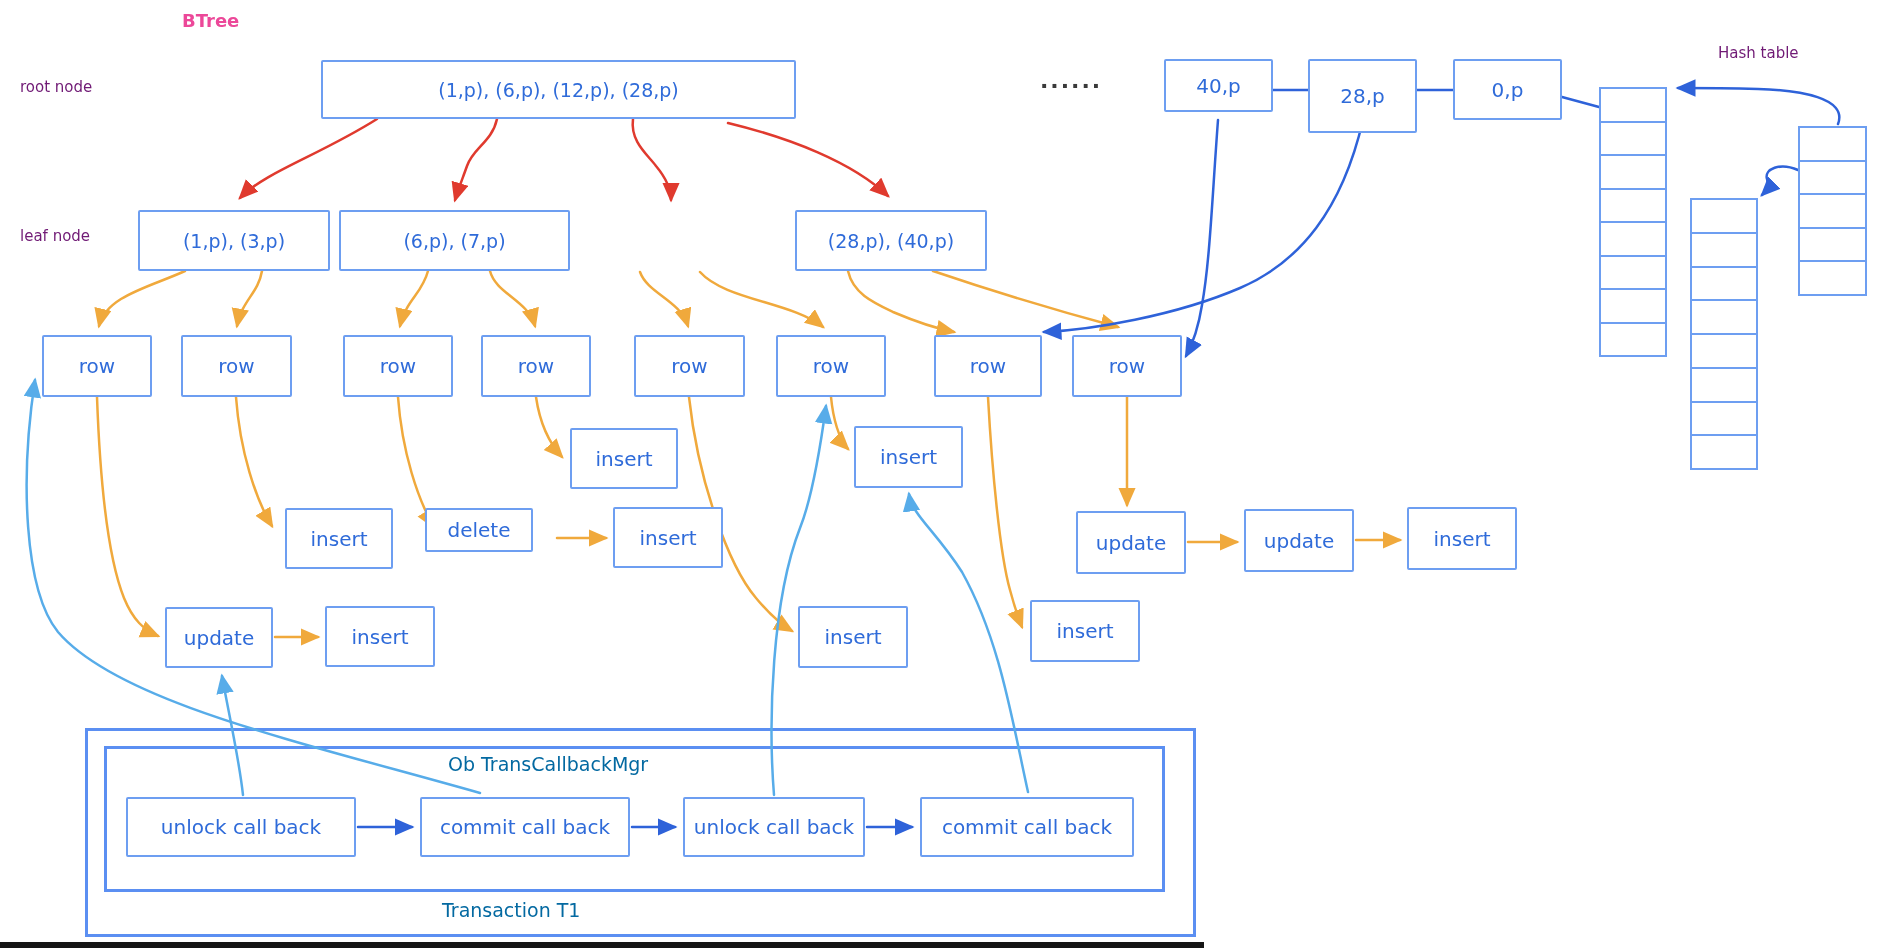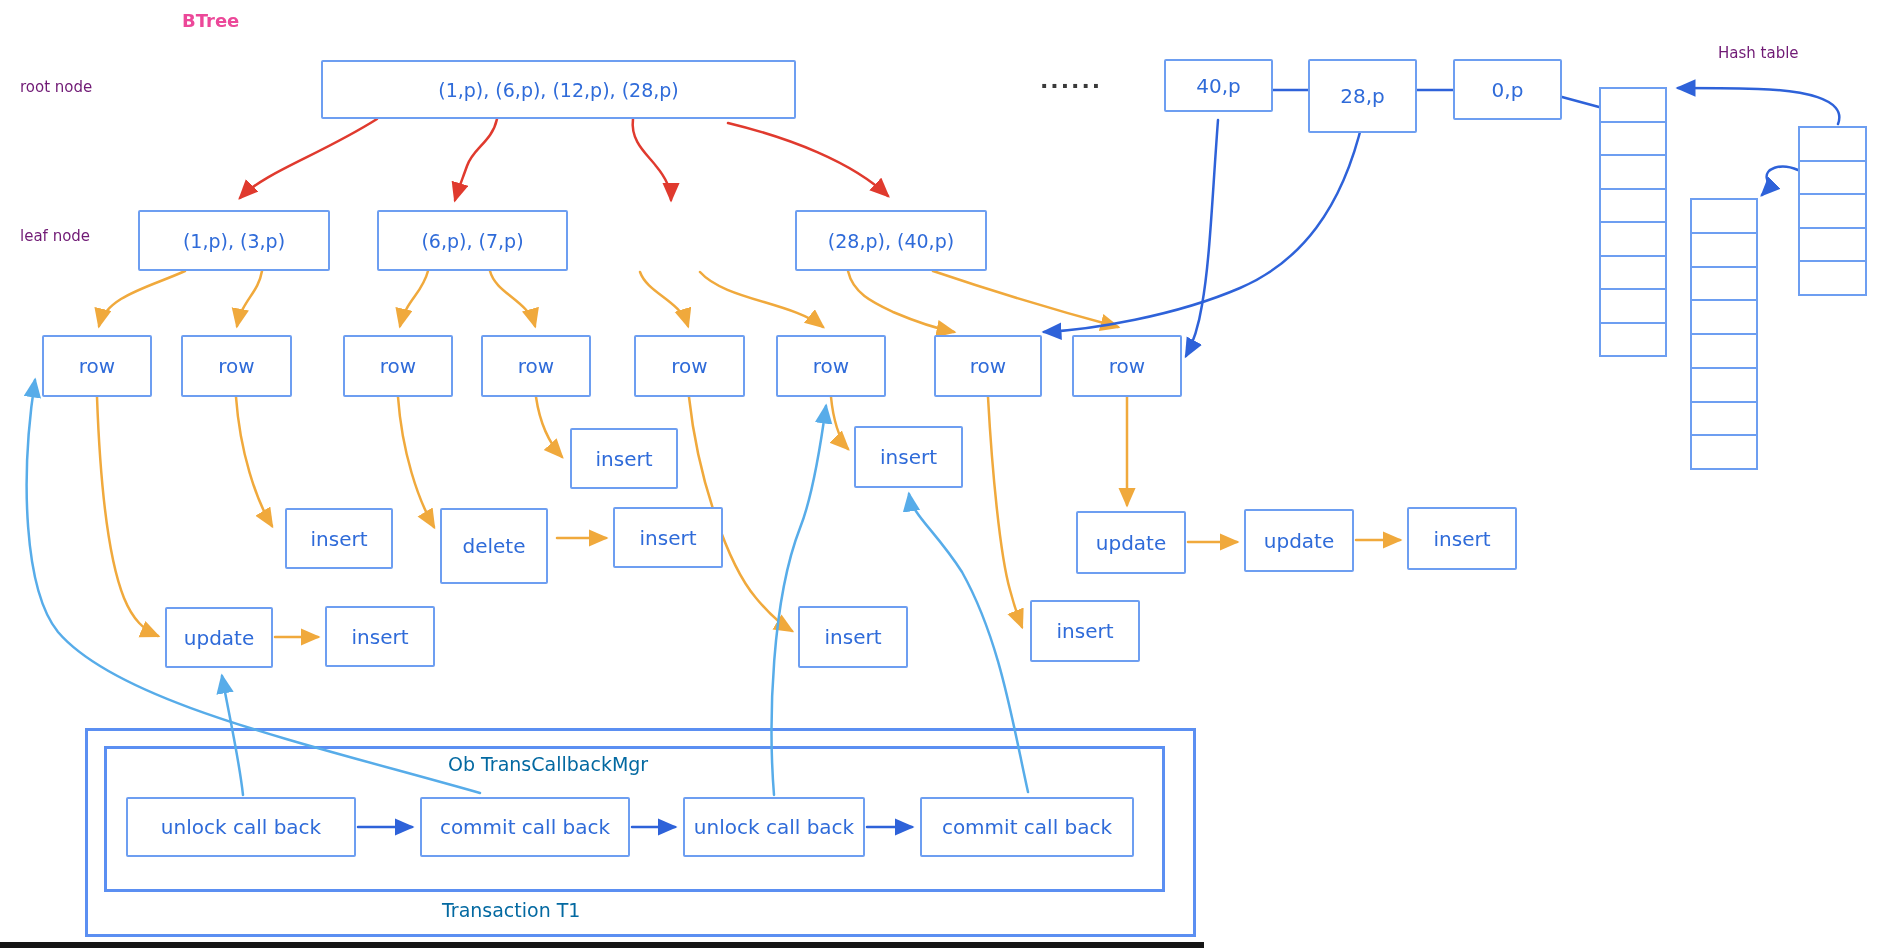--- a/index.html
+++ b/index.html
@@ -105,40 +105,40 @@
   </svg>
 
   <div class="title" style="left:182px;top:10px;">BTree</div>
   <div class="lbl" style="left:20px;top:78px;">root node</div>
   <div class="lbl" style="left:20px;top:227px;">leaf node</div>
   <div class="lbl" style="left:1718px;top:44px;">Hash table</div>
   <div class="dots" style="left:1040px;top:68px;">......</div>
 
   <div class="nb small" style="left:321px;top:60px;width:475px;height:59px;">(1,p), (6,p), (12,p), (28,p)</div>
   <div class="nb small" style="left:138px;top:210px;width:192px;height:61px;">(1,p), (3,p)</div>
-  <div class="nb small" style="left:377px;top:210px;width:191px;height:61px;">(6,p), (7,p)</div>
+  <div class="nb small" style="left:339px;top:210px;width:231px;height:61px;">(6,p), (7,p)</div>
   <div class="nb small" style="left:795px;top:210px;width:192px;height:61px;">(28,p), (40,p)</div>
 
   <div class="nb" style="left:1164px;top:59px;width:109px;height:53px;">40,p</div>
   <div class="nb" style="left:1308px;top:59px;width:109px;height:74px;">28,p</div>
   <div class="nb" style="left:1453px;top:59px;width:109px;height:61px;">0,p</div>
 
   <div class="nb" style="left:42px;top:335px;width:110px;height:62px;">row</div>
   <div class="nb" style="left:181px;top:335px;width:111px;height:62px;">row</div>
   <div class="nb" style="left:343px;top:335px;width:110px;height:62px;">row</div>
   <div class="nb" style="left:481px;top:335px;width:110px;height:62px;">row</div>
   <div class="nb" style="left:634px;top:335px;width:111px;height:62px;">row</div>
   <div class="nb" style="left:776px;top:335px;width:110px;height:62px;">row</div>
   <div class="nb" style="left:934px;top:335px;width:108px;height:62px;">row</div>
   <div class="nb" style="left:1072px;top:335px;width:110px;height:62px;">row</div>
 
   <div class="nb" style="left:570px;top:428px;width:108px;height:61px;">insert</div>
   <div class="nb" style="left:854px;top:426px;width:109px;height:62px;">insert</div>
   <div class="nb" style="left:285px;top:508px;width:108px;height:61px;">insert</div>
-  <div class="nb" style="left:440px;top:508px;width:108px;height:76px;">delete</div>
+  <div class="nb" style="left:425px;top:508px;width:108px;height:44px;">delete</div>
   <div class="nb" style="left:613px;top:507px;width:110px;height:61px;">insert</div>
   <div class="nb" style="left:165px;top:607px;width:108px;height:61px;">update</div>
   <div class="nb" style="left:325px;top:606px;width:110px;height:61px;">insert</div>
   <div class="nb" style="left:798px;top:606px;width:110px;height:62px;">insert</div>
   <div class="nb" style="left:1030px;top:600px;width:110px;height:62px;">insert</div>
   <div class="nb" style="left:1076px;top:511px;width:110px;height:63px;">update</div>
   <div class="nb" style="left:1244px;top:509px;width:110px;height:63px;">update</div>
   <div class="nb" style="left:1407px;top:507px;width:110px;height:63px;">insert</div>
 
   <div class="hash-col" style="left:1599px;top:87px;width:68px;height:270px;">

